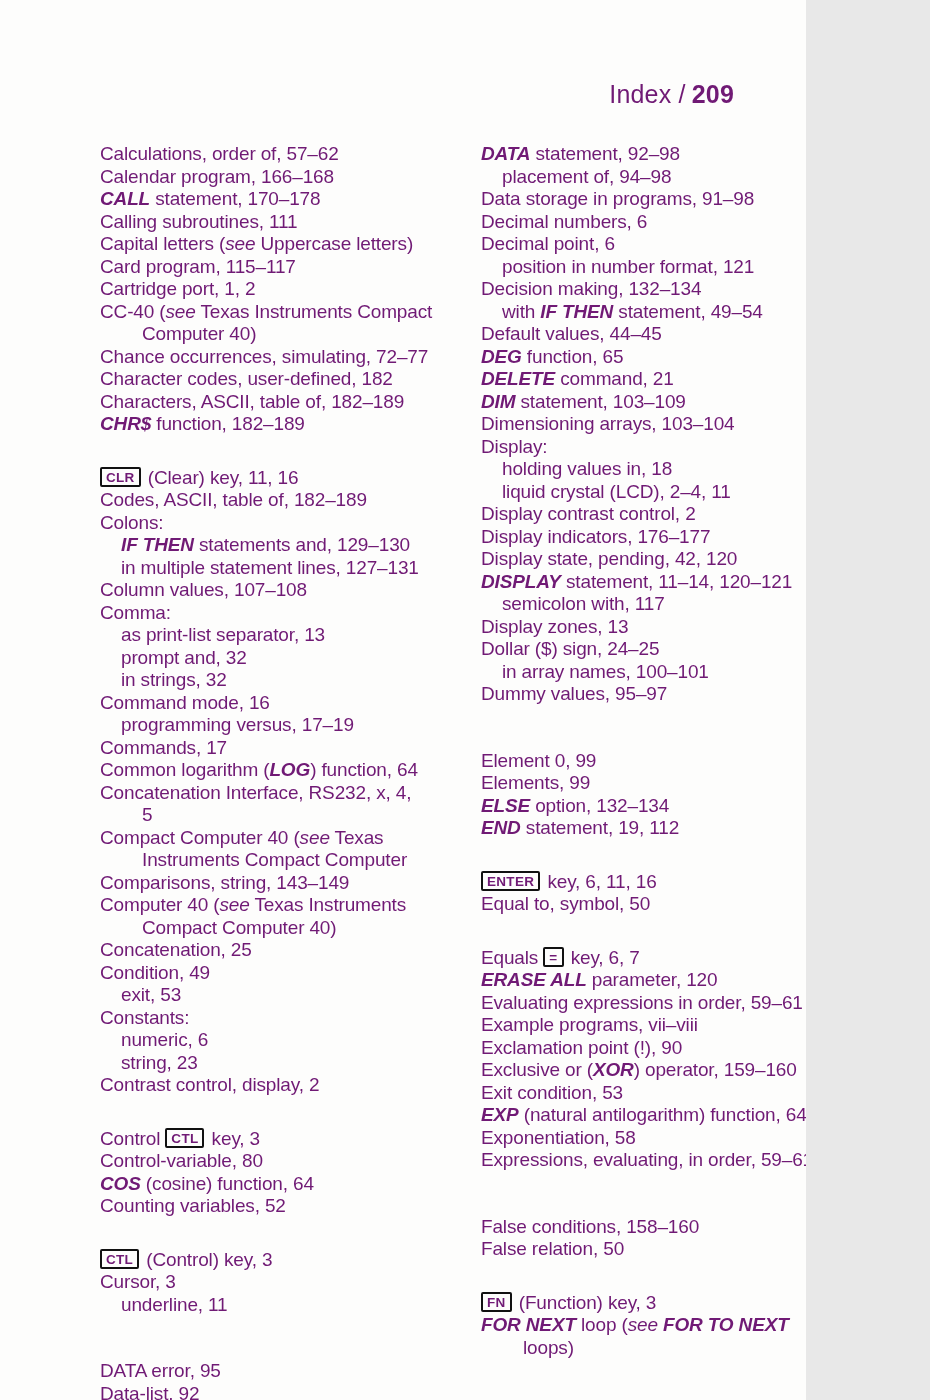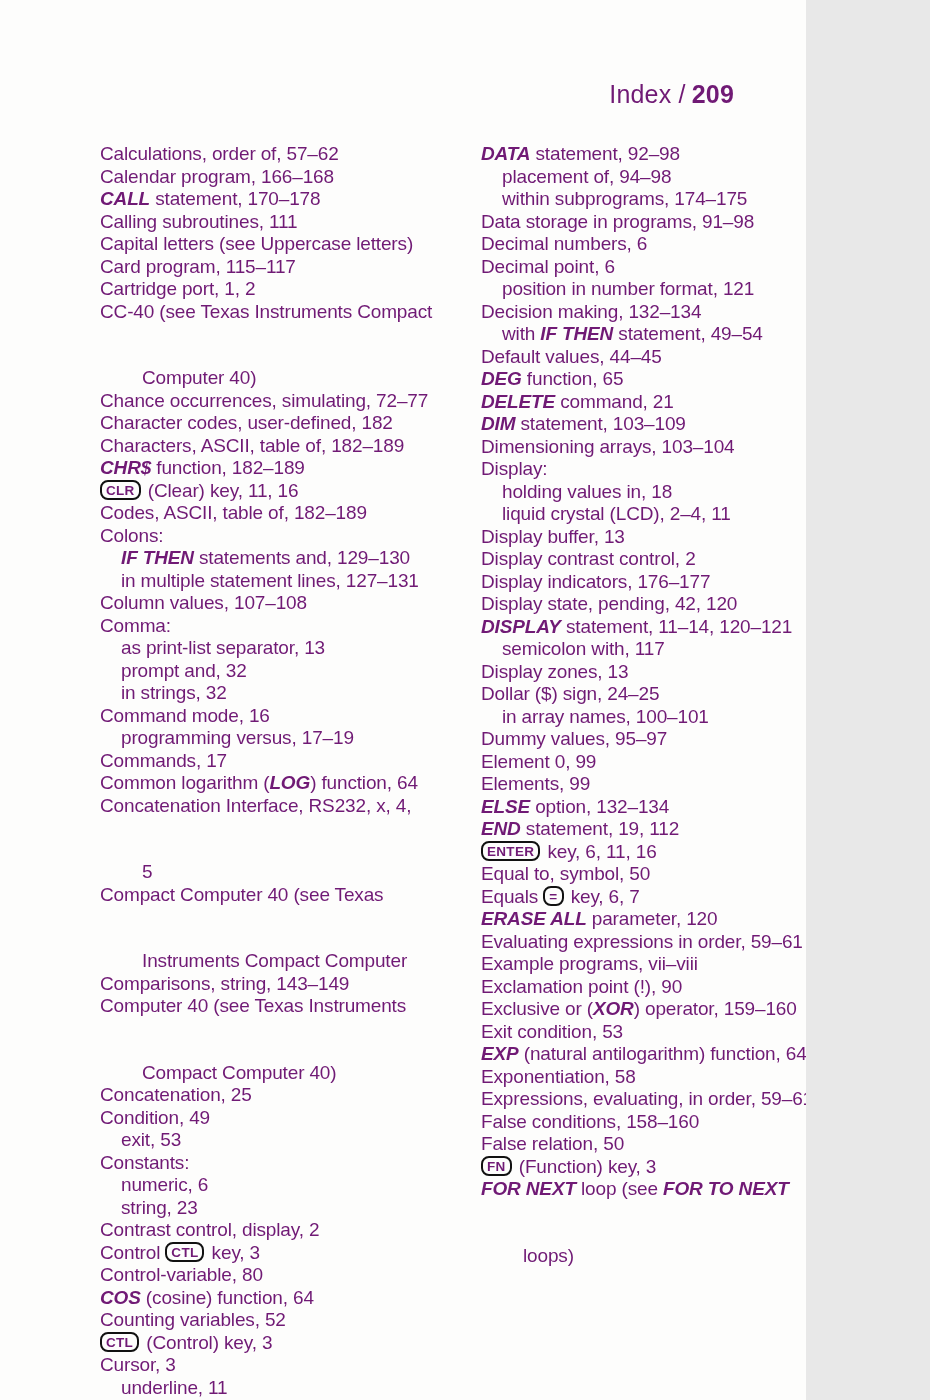--- a/index.html
+++ b/index.html
@@ -26,35 +26,36 @@
     top: 143px;
     font-size: 19px;
     line-height: 22.5px;
     letter-spacing: -0.15px;
     white-space: nowrap;
   }
   .col-left  { left: 100px; width: 378px; }
   .col-right { left: 481px; width: 445px; }
   .line { min-height: 22.5px; }
   .line.indent1 { padding-left: 21px; }
-  .line.indent2 { padding-left: 42px; margin-top: 44px; }
-  .line.gap { }
+  .line.indent2 { padding-left: 42px; }
+  .line.gap { margin-top: 44px; }
   .b { font-weight: bold; font-style: italic; }
-  .i { }
+  .i { font-style: italic; }
   .key {
     display: inline-block;
     font-weight: bold;
     font-size: 13.5px;
     line-height: 15px;
     padding: 1px 4px 0 4px;
     border: 2px solid #111;
-    border-radius: 8px;
+    border-radius: 2px;
     vertical-align: 2px;
     letter-spacing: 0.3px;
     margin-right: 2px;
+    margin-top: 31px;
   }
 </style>
 </head>
 <body>
 
 <div class="page">
   <div class="header">
     <span>Index /</span><span class="pagenum">209</span>
   </div>
   <div class="col col-left" id="col-left">
@@ -105,36 +106,34 @@
       <div class="line indent0"><span>Counting variables, 52</span></div>
       <div class="line indent0"><span class="key">CTL</span><span> (Control) key, 3</span></div>
       <div class="line indent0"><span>Cursor, 3</span></div>
       <div class="line indent1"><span>underline, 11</span></div>
       <div class="line indent0 gap"><span>DATA error, 95</span></div>
       <div class="line indent0"><span>Data-list, 92</span></div>
     </div>
   <div class="col col-right" id="col-right">
       <div class="line indent0"><span class="b">DATA</span><span> statement, 92–98</span></div>
       <div class="line indent1"><span>placement of, 94–98</span></div>
-      <div class="line indent1"><span>within subprograms, 174–175</span></div>
       <div class="line indent0"><span>Data storage in programs, 91–98</span></div>
       <div class="line indent0"><span>Decimal numbers, 6</span></div>
       <div class="line indent0"><span>Decimal point, 6</span></div>
       <div class="line indent1"><span>position in number format, 121</span></div>
       <div class="line indent0"><span>Decision making, 132–134</span></div>
       <div class="line indent1"><span>with </span><span class="b">IF THEN</span><span> statement, 49–54</span></div>
       <div class="line indent0"><span>Default values, 44–45</span></div>
       <div class="line indent0"><span class="b">DEG</span><span> function, 65</span></div>
       <div class="line indent0"><span class="b">DELETE</span><span> command, 21</span></div>
       <div class="line indent0"><span class="b">DIM</span><span> statement, 103–109</span></div>
       <div class="line indent0"><span>Dimensioning arrays, 103–104</span></div>
       <div class="line indent0"><span>Display:</span></div>
       <div class="line indent1"><span>holding values in, 18</span></div>
       <div class="line indent1"><span>liquid crystal (LCD), 2–4, 11</span></div>
-      <div class="line indent0"><span>Display buffer, 13</span></div>
       <div class="line indent0"><span>Display contrast control, 2</span></div>
       <div class="line indent0"><span>Display indicators, 176–177</span></div>
       <div class="line indent0"><span>Display state, pending, 42, 120</span></div>
       <div class="line indent0"><span class="b">DISPLAY</span><span> statement, 11–14, 120–121</span></div>
       <div class="line indent1"><span>semicolon with, 117</span></div>
       <div class="line indent0"><span>Display zones, 13</span></div>
       <div class="line indent0"><span>Dollar ($) sign, 24–25</span></div>
       <div class="line indent1"><span>in array names, 100–101</span></div>
       <div class="line indent0"><span>Dummy values, 95–97</span></div>
       <div class="line indent0 gap"><span>Element 0, 99</span></div>

